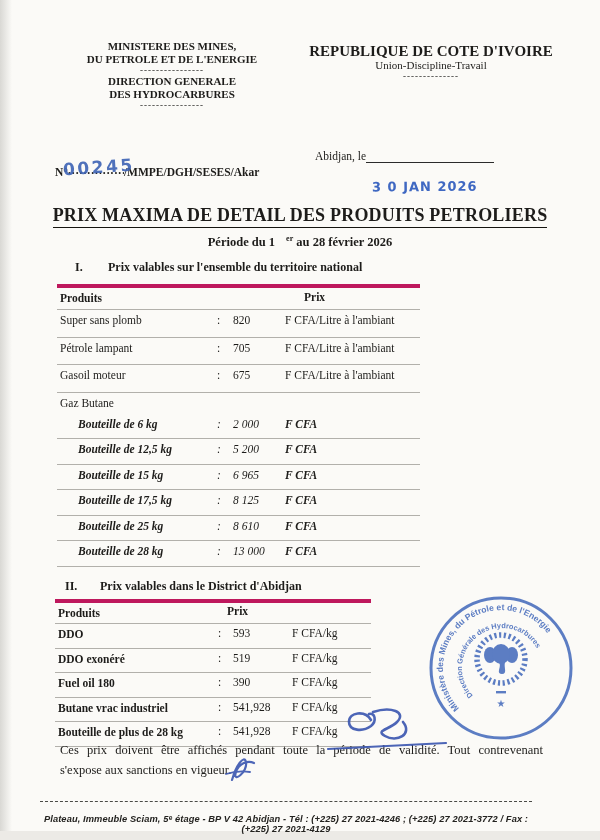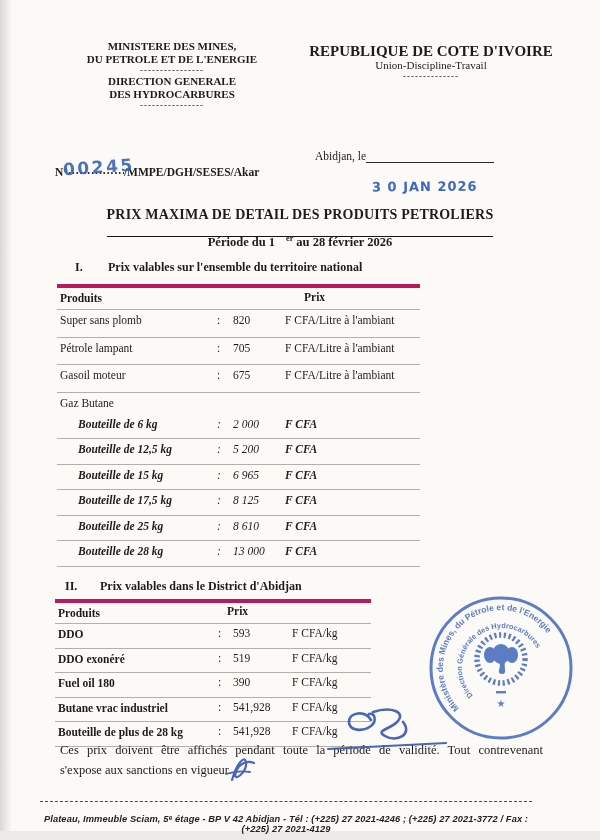--- a/index.html
+++ b/index.html
@@ -28,22 +28,22 @@
     font-family:"DejaVu Sans","Liberation Sans",sans-serif;font-weight:bold;
     font-size:13px;letter-spacing:1px;color:#3f68c2;transform:rotate(-.5deg);margin-top:36px;}
   .refline{left:55px;top:164px;font-size:11.5px;font-weight:bold;position:relative;}
   .ref-dots{display:inline-block;width:56px;overflow:hidden;letter-spacing:1px;font-weight:bold;vertical-align:0px;white-space:nowrap;}
   .stamp-number{position:absolute;left:8px;top:-7px;
     font-family:"DejaVu Sans","Liberation Sans",sans-serif;font-weight:bold;
     font-size:17px;letter-spacing:2.5px;color:#3d63b5;transform:rotate(-4deg);opacity:.9;}
 
   
   .title-wrap{left:0;top:205px;width:600px;text-align:center;}
-  .title{display:inline-block;font-weight:bold;font-size:14px;letter-spacing:.2px;
-    border-bottom:1.5px solid #15140f;padding-bottom:13px;text-align:right;}
+  .title{display:inline-block;font-weight:bold;font-size:18px;letter-spacing:.2px;
+    border-bottom:1.5px solid #15140f;padding-bottom:1px;text-align:right;}
   .subtitle{left:0;top:234px;width:600px;text-align:center;font-weight:bold;font-size:12.5px;}
   .subtitle sup{font-size:8px;vertical-align:5px;padding-left:11px;}
 
   .sec-head{font-weight:bold;font-size:12px;}
   .sec1-num{left:75px;top:260px;}
   .sec1-txt{left:108px;top:260px;}
   .sec2-num{left:65px;top:579px;}
   .sec2-txt{left:100px;top:579px;}
 
   

